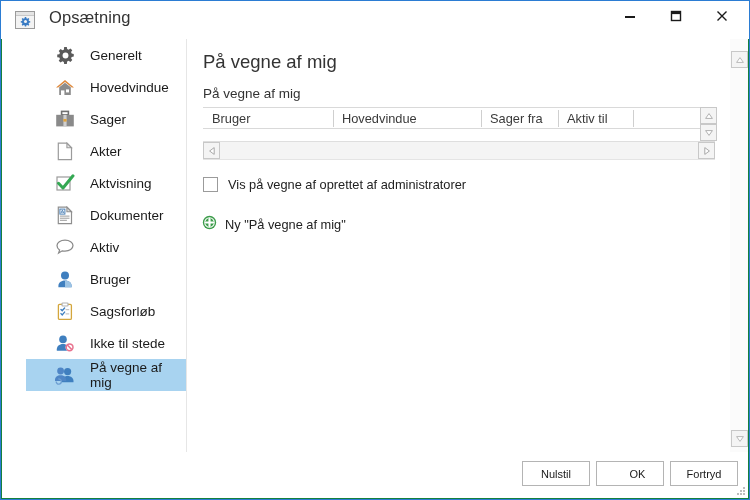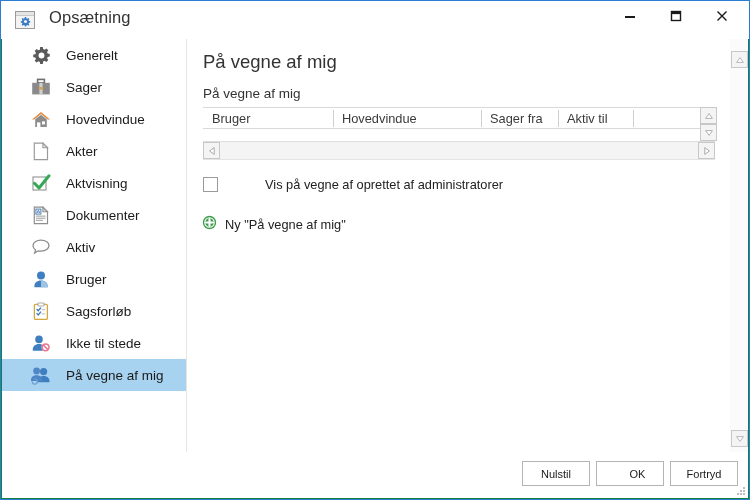--- a/index.html
+++ b/index.html
@@ -66,20 +66,21 @@
     border-right: 1px solid #e6e6e6;
   }
   .nav-item {
     position: relative;
     height: 32px;
     display: flex;
     align-items: center;
     padding-left: 26px;
     cursor: default;
     user-select: none;
+    margin-left: 24px;
   }
   .nav-item.selected { background: #a8d3f0; }
   .nav-icon {
     width: 26px; height: 24px;
     display: flex; align-items: center; justify-content: center;
     flex: 0 0 26px;
   }
   .nav-label {
     margin-left: 12px;
     font-size: 13.5px;
@@ -170,21 +171,20 @@
   #gv-down { position: absolute; left: 513px; top: 85px; width: 17px; height: 17px;
            background:#f4f4f4; border:1px solid #c8c8c8; display:flex;
            align-items:center; justify-content:center; }
 
   
   #checkrow {
     position: absolute;
     left: 16px; top: 138px;
     display: flex; align-items: center;
     cursor: default;
-    gap: 37px;
   }
   #checkbox {
     width: 15px; height: 15px;
     border: 1px solid #9b9b9b;
     background: #ffffff;
   }
   #check-label {
     margin-left: 10px;
     font-size: 12.8px;
     color: #222222;
@@ -295,40 +295,40 @@
         <svg width="19" height="19" viewBox="0 0 20 20" aria-hidden="true">
           <path fill="#5a5a5a" d="M8.6 1h2.8l.35 2.2 1.55.65 1.85-1.3 2 2-1.3 1.85.65 1.55 2.2.35v2.8l-2.2.35-.65 1.55 1.3 1.85-2 2-1.85-1.3-1.55.65L11.4 19H8.6l-.35-2.2-1.55-.65-1.85 1.3-2-2 1.3-1.85L3.5 12.1 1.3 11.75V8.95l2.2-.35.65-1.55-1.3-1.85 2-2L6.7 4.5l1.55-.65z"></path>
           <circle cx="10" cy="10" r="3.1" fill="#ffffff"></circle>
         </svg>
       </span>
       <span class="nav-label">Generelt</span>
     </div>
 
     <div class="nav-item">
       <span class="nav-icon">
+        <svg width="20" height="19" viewBox="0 0 20 19" aria-hidden="true">
+          <path fill="#e08a3c" d="M10 2 L19 9.4 L16.8 9.4 L10 4.1 L3.2 9.4 L1 9.4z"></path>
+          <path fill="#8c8c8c" d="M4.2 9.2 L10 4.7 L15.8 9.2 L15.8 17 L4.2 17z"></path>
+          <rect x="6" y="12.4" width="3.4" height="4.6" fill="#ffffff"></rect>
+          <rect x="11" y="11.4" width="3" height="3" fill="#ffffff"></rect>
+        </svg>
+      </span>
+      <span class="nav-label">Hovedvindue</span>
+    </div>
+
+    <div class="nav-item">
+      <span class="nav-icon">
         <svg width="20" height="18" viewBox="0 0 20 18" aria-hidden="true">
           <rect x="6.6" y="1.4" width="6.8" height="3.4" fill="none" stroke="#6f6f6f" stroke-width="1.6"></rect>
           <rect x="1.2" y="4.8" width="17.6" height="11.6" fill="#8a8a8a"></rect>
           <rect x="8.4" y="4.8" width="3.2" height="11.6" fill="#cfcfcf"></rect>
           <rect x="8.4" y="9.0" width="3.2" height="2.6" fill="#e0a23a"></rect>
         </svg>
       </span>
       <span class="nav-label">Sager</span>
-    </div>
-
-    <div class="nav-item">
-      <span class="nav-icon">
-        <svg width="20" height="19" viewBox="0 0 20 19" aria-hidden="true">
-          <path fill="#e08a3c" d="M10 2 L19 9.4 L16.8 9.4 L10 4.1 L3.2 9.4 L1 9.4z"></path>
-          <path fill="#8c8c8c" d="M4.2 9.2 L10 4.7 L15.8 9.2 L15.8 17 L4.2 17z"></path>
-          <rect x="6" y="12.4" width="3.4" height="4.6" fill="#ffffff"></rect>
-          <rect x="11" y="11.4" width="3" height="3" fill="#ffffff"></rect>
-        </svg>
-      </span>
-      <span class="nav-label">Hovedvindue</span>
     </div>
 
     <div class="nav-item">
       <span class="nav-icon">
         <svg width="16" height="19" viewBox="0 0 16 19" aria-hidden="true">
           <path fill="#ffffff" stroke="#9b9b9b" stroke-width="1.2" d="M1.3 1.2h8.6l4.6 4.6v11.9H1.3z"></path>
           <path fill="#e6e6e6" stroke="#9b9b9b" stroke-width="1.1" d="M9.9 1.2 14.5 5.8h-4.6z"></path>
         </svg>
       </span>
       <span class="nav-label">Akter</span>

